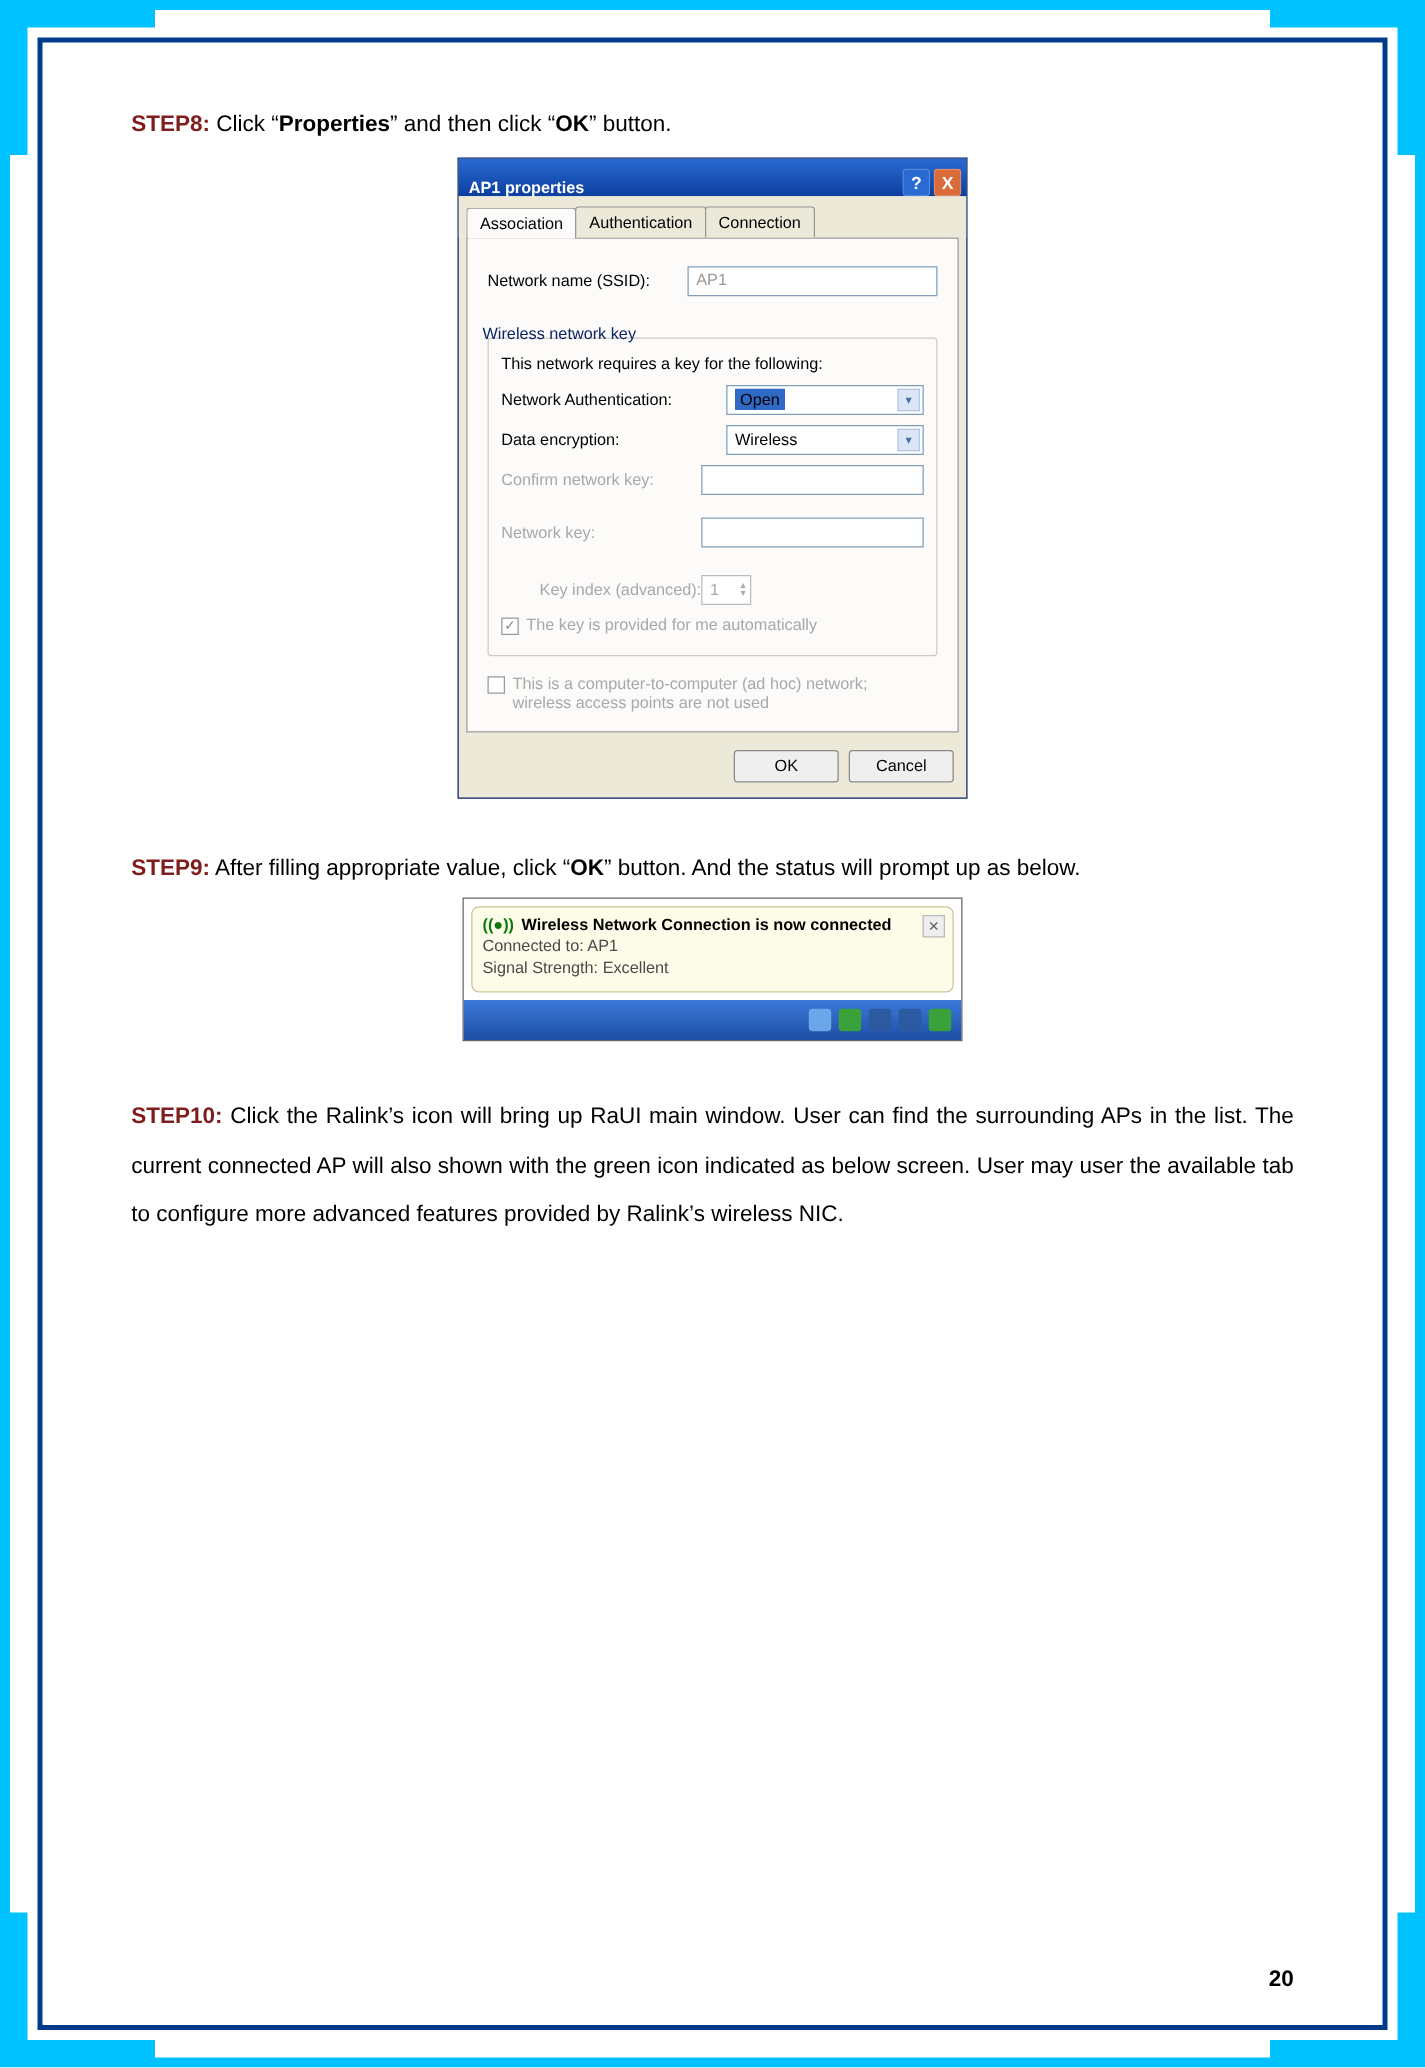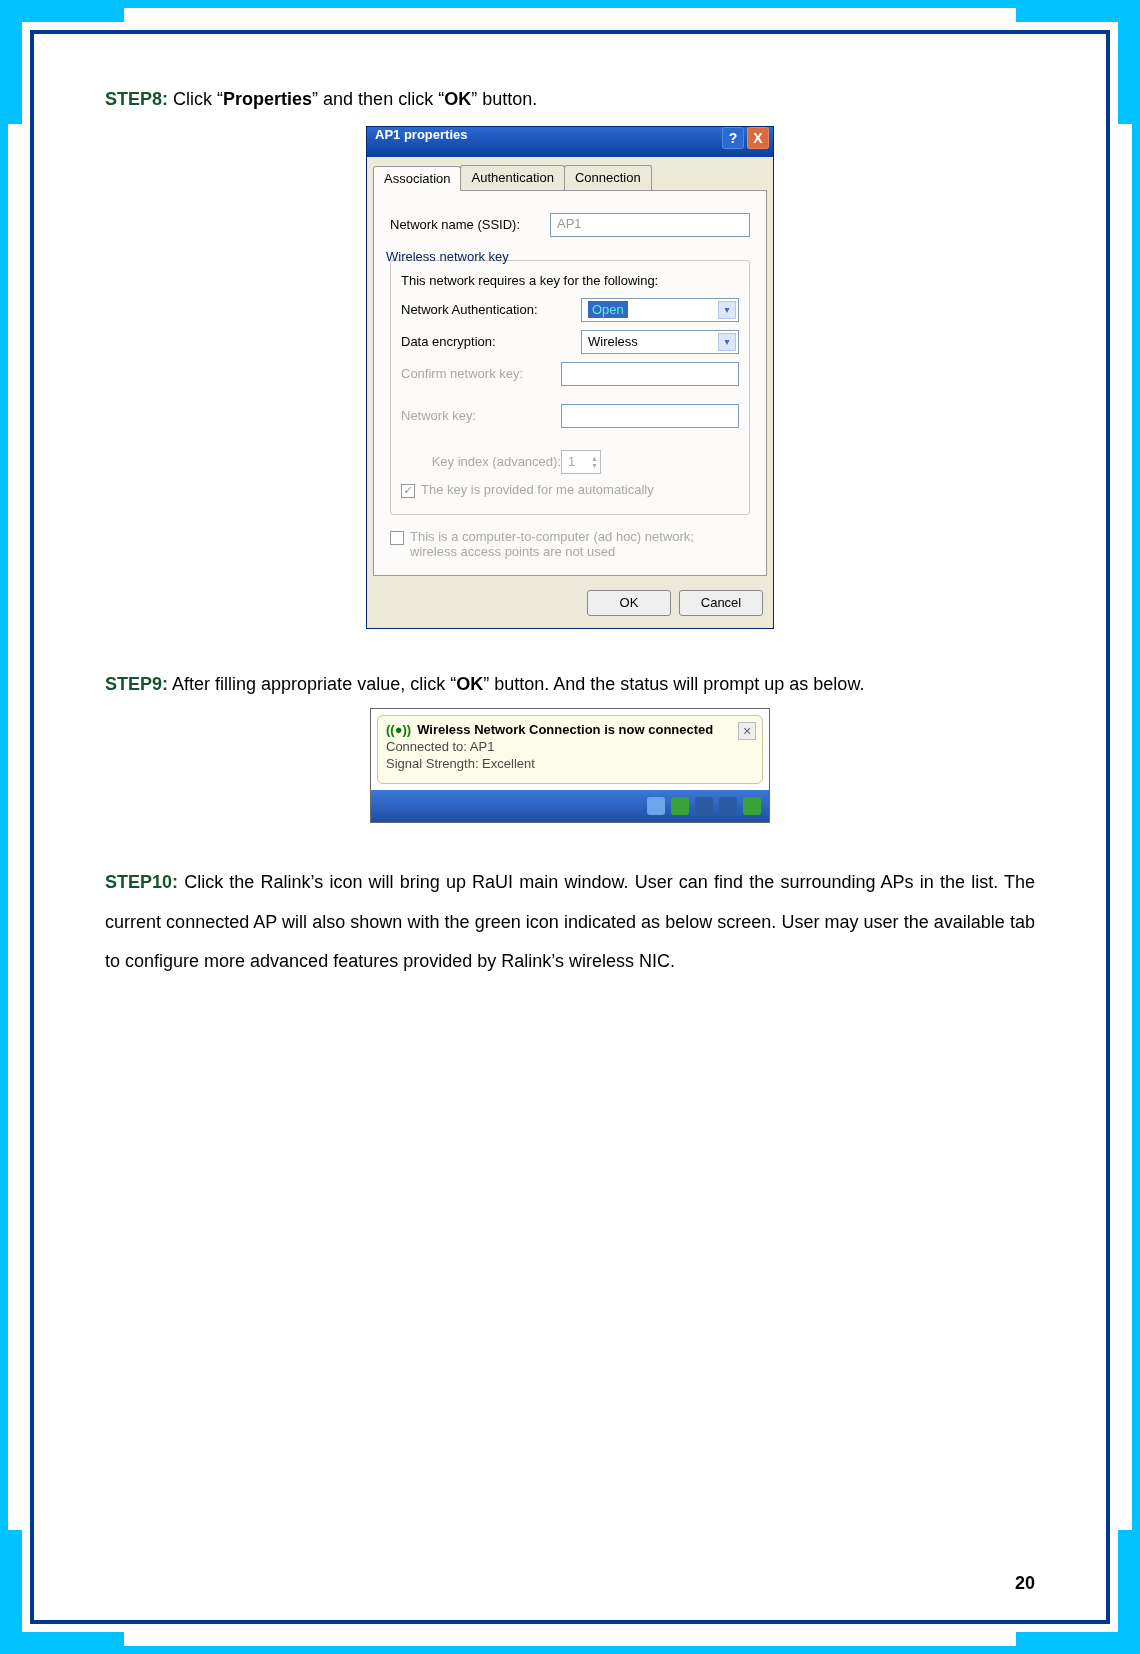--- a/index.html
+++ b/index.html
@@ -14,54 +14,54 @@
   .frame-outer { position:absolute; inset:0; border: 8px solid #00c2ff; }
   .frame-corner { position:absolute; width:120px; height:120px; }
   .frame-corner.tl { top:4px; left:4px; border-top:18px solid #00c2ff; border-left:18px solid #00c2ff; }
   .frame-corner.tr { top:4px; right:4px; border-top:18px solid #00c2ff; border-right:18px solid #00c2ff; }
   .frame-corner.bl { bottom:4px; left:4px; border-bottom:18px solid #00c2ff; border-left:18px solid #00c2ff; }
   .frame-corner.br { bottom:4px; right:4px; border-bottom:18px solid #00c2ff; border-right:18px solid #00c2ff; }
   .frame-inner { position:absolute; inset:30px; border:4px solid #003a8a; }
 
   .content { position:absolute; left:105px; right:105px; top:80px; bottom:100px; }
 
-  .step-red { color:#14532d; font-weight:bold; font-size:18px; }
+  .step-red { color:#7f1d1d; font-weight:bold; font-size:18px; }
   .step-text { color:#000; font-size:18px; line-height:2.2; }
   .bold { font-weight:bold; }
   .justify { text-align:justify; }
 
   
   .dialog {
     width:408px; margin:6px auto 0; background:#ece9d8; border:1px solid #0a246a;
     font-family: Tahoma, sans-serif; font-size:13px;
   }
   .dlg-titlebar {
     height:30px; background:linear-gradient(#2a6ad3,#0c3f9e);
-    color:#fff; display:flex; align-items:flex-start; padding:0 4px 0 8px; font-weight:bold;
+    color:#fff; display:flex; align-items:flex-end; padding:0 4px 0 8px; font-weight:bold;
   }
   .dlg-titlebar .spacer { flex:1; }
   .dlg-btn { width:22px; height:22px; margin-left:3px; background:#db6b3b; border:1px solid #fff3;
              border-radius:3px; display:flex; align-items:center; justify-content:center;
              color:#fff; font-weight:bold; font-size:14px; }
   .dlg-btn.help { background:#2a6ad3; }
   .dlg-tabs { display:flex; padding:8px 6px 0; gap:0; background:#ece9d8; }
   .tab { padding:4px 10px 5px; border:1px solid #999; border-bottom:none; background:#ece9d8;
          border-radius:3px 3px 0 0; font-size:13px; margin-right:-1px; position:relative; }
   .tab.active { background:#fcfbf9; z-index:2; top:1px; }
   .dlg-body { background:#fcfbf9; margin:0 6px 6px; border:1px solid #999; padding:14px 16px 10px; }
   .row { display:flex; align-items:center; margin:8px 0; }
   .lbl { width:160px; color:#000; }
   .lbl.disabled, .disabled { color:#a8a8a8; }
   .txt { flex:1; height:24px; border:1px solid #7f9db9; background:#fff; padding:2px 6px; font-size:13px; color:#888; }
   .sel { flex:1; height:24px; border:1px solid #7f9db9; background:#fff; display:flex; align-items:center;
          padding:0 2px 0 6px; justify-content:space-between; }
-  .sel.highlight .sel-val { background:#316ac5; color:#5eead4; padding:1px 4px; }
+  .sel.highlight .sel-val { background:#316ac5; color:#000000; padding:1px 4px; }
   .sel-arrow { width:18px; height:18px; background:#dbe6f6; border:1px solid #b4c7e7;
                display:flex; align-items:center; justify-content:center; color:#4a6ea9; font-size:10px; }
-  .fieldset-title { color:#0a246a; font-size:13px; margin:12px 0 2px -4px; }
+  .fieldset-title { color:#0a246a; font-size:13px; margin:22px 0 2px -4px; }
   .fieldset-box { border:1px solid #cfcabf; border-radius:3px; padding:8px 10px 10px; margin-top:-6px;}
   .stepper { width:40px; height:24px; border:1px solid #bbb; background:#fff; display:flex; align-items:center; padding:0 2px 0 6px; color:#aaa; justify-content:space-between;}
   .stepper .arrows { display:flex; flex-direction:column; font-size:7px; color:#aaa; line-height:7px;}
   .chk { display:flex; align-items:flex-start; gap:6px; margin:6px 0; }
   .chkbox { width:14px; height:14px; border:1px solid #919b9c; background:#fff; display:flex; align-items:center; justify-content:center; color:#8a8a8a; font-size:11px; margin-top:2px;}
   .dlg-footer { display:flex; justify-content:flex-end; gap:8px; padding:8px 10px 12px; }
   .winbtn { width:84px; height:26px; border:1px solid #888; border-radius:3px; background:#efefef;
             font-size:13px; display:flex; align-items:center; justify-content:center; }
 
   

